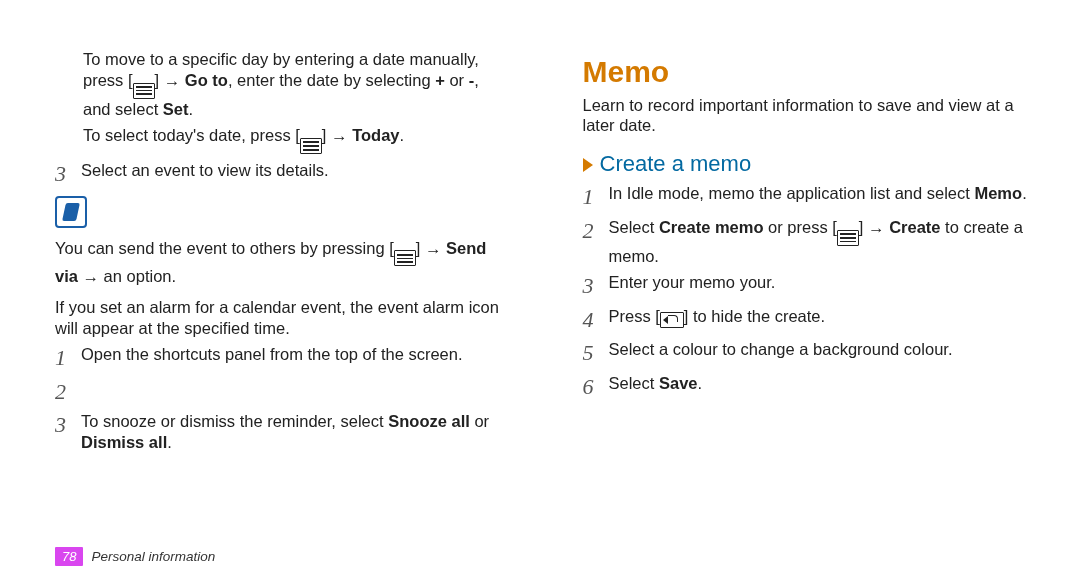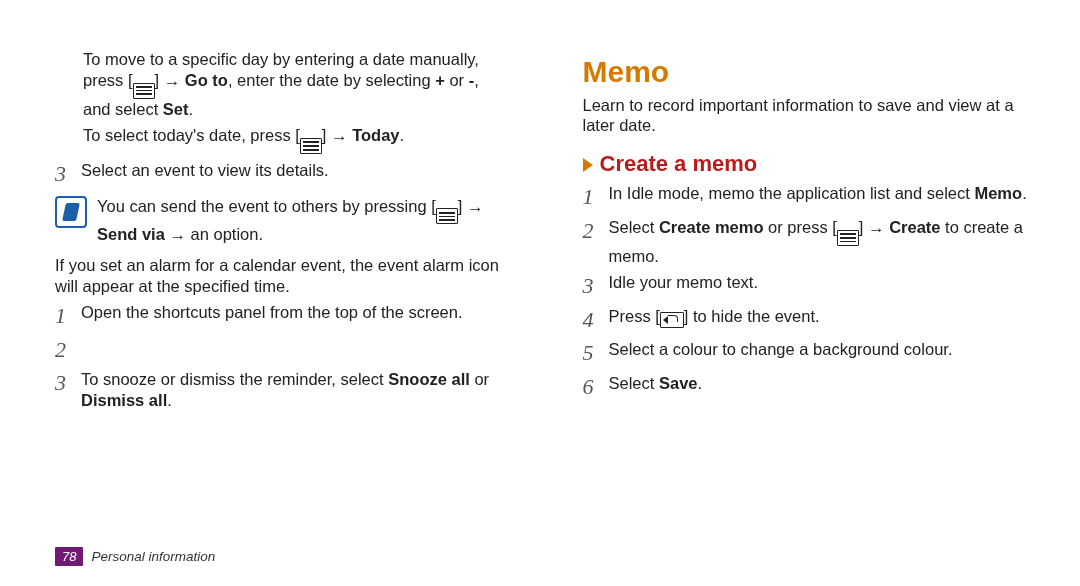--- a/index.html
+++ b/index.html
@@ -26,24 +26,24 @@
     font-size: 16.5px;
     line-height: 1.25;
   }
   .h1 {
     color: #d47a00;
     font-weight: 700;
     font-size: 30px;
     margin: 8px 0 4px 0;
   }
   .h2 {
-    font-weight: 700;
+    font-weight: 400;
     font-size: 22px;
     margin: 14px 0 4px 0;
-    color: #b91c1c;
+    color: #0369a1;
   }
   .chev {
     display: inline-block;
     width: 0; height: 0;
     border-top: 7px solid transparent;
     border-bottom: 7px solid transparent;
     border-left: 10px solid #d47a00;
     margin-right: 7px;
     vertical-align: -1px;
   }
@@ -70,20 +70,21 @@
     gap: 6px;
   }
   .steprow .txt {
     flex: 1;
   }
   .note {
     display: flex;
     align-items: flex-start;
     gap: 10px;
     margin: 8px 0 10px 0;
+    flex-direction: column;
   }
   .note-icon {
     width: 28px;
     height: 28px;
     border: 2px solid #1a5fa8;
     border-radius: 4px;
     position: relative;
     flex-shrink: 0;
   }
   .note-icon::before {
@@ -147,21 +148,21 @@
     left: 55px;
     bottom: 20px;
     display: flex;
     align-items: center;
     gap: 8px;
     font-size: 13.5px;
     font-style: italic;
     color: #333;
   }
   .pgnum {
-    background: #701a75;
+    background: #d946ef;
     color: #fff;
     font-style: italic;
     padding: 2px 7px;
     font-size: 13px;
     border-radius: 1px;
   }
   b { font-weight: 700; }
 </style>
 </head>
 <body>
@@ -241,27 +242,27 @@
         <span>Select </span><b>Create memo</b><span> or press [</span><span class="menu-icon">
             <span></span>
             <span></span>
             <span></span>
           </span><span>] → </span><b>Create</b><span> to create a memo.</span>
       </span>
     </div>
 
     <div class="steprow">
       <span class="stepnum">3</span>
-      <span class="txt">Idle your memo text.</span>
+      <span class="txt">Enter your memo your.</span>
     </div>
 
     <div class="steprow">
       <span class="stepnum">4</span>
       <span class="txt">
-        <span>Press [</span><span class="back-icon"></span><span>] to hide the event.</span>
+        <span>Press [</span><span class="back-icon"></span><span>] to hide the create.</span>
       </span>
     </div>
 
     <div class="steprow">
       <span class="stepnum">5</span>
       <span class="txt">Select a colour to change a background colour.</span>
     </div>
 
     <div class="steprow">
       <span class="stepnum">6</span>

